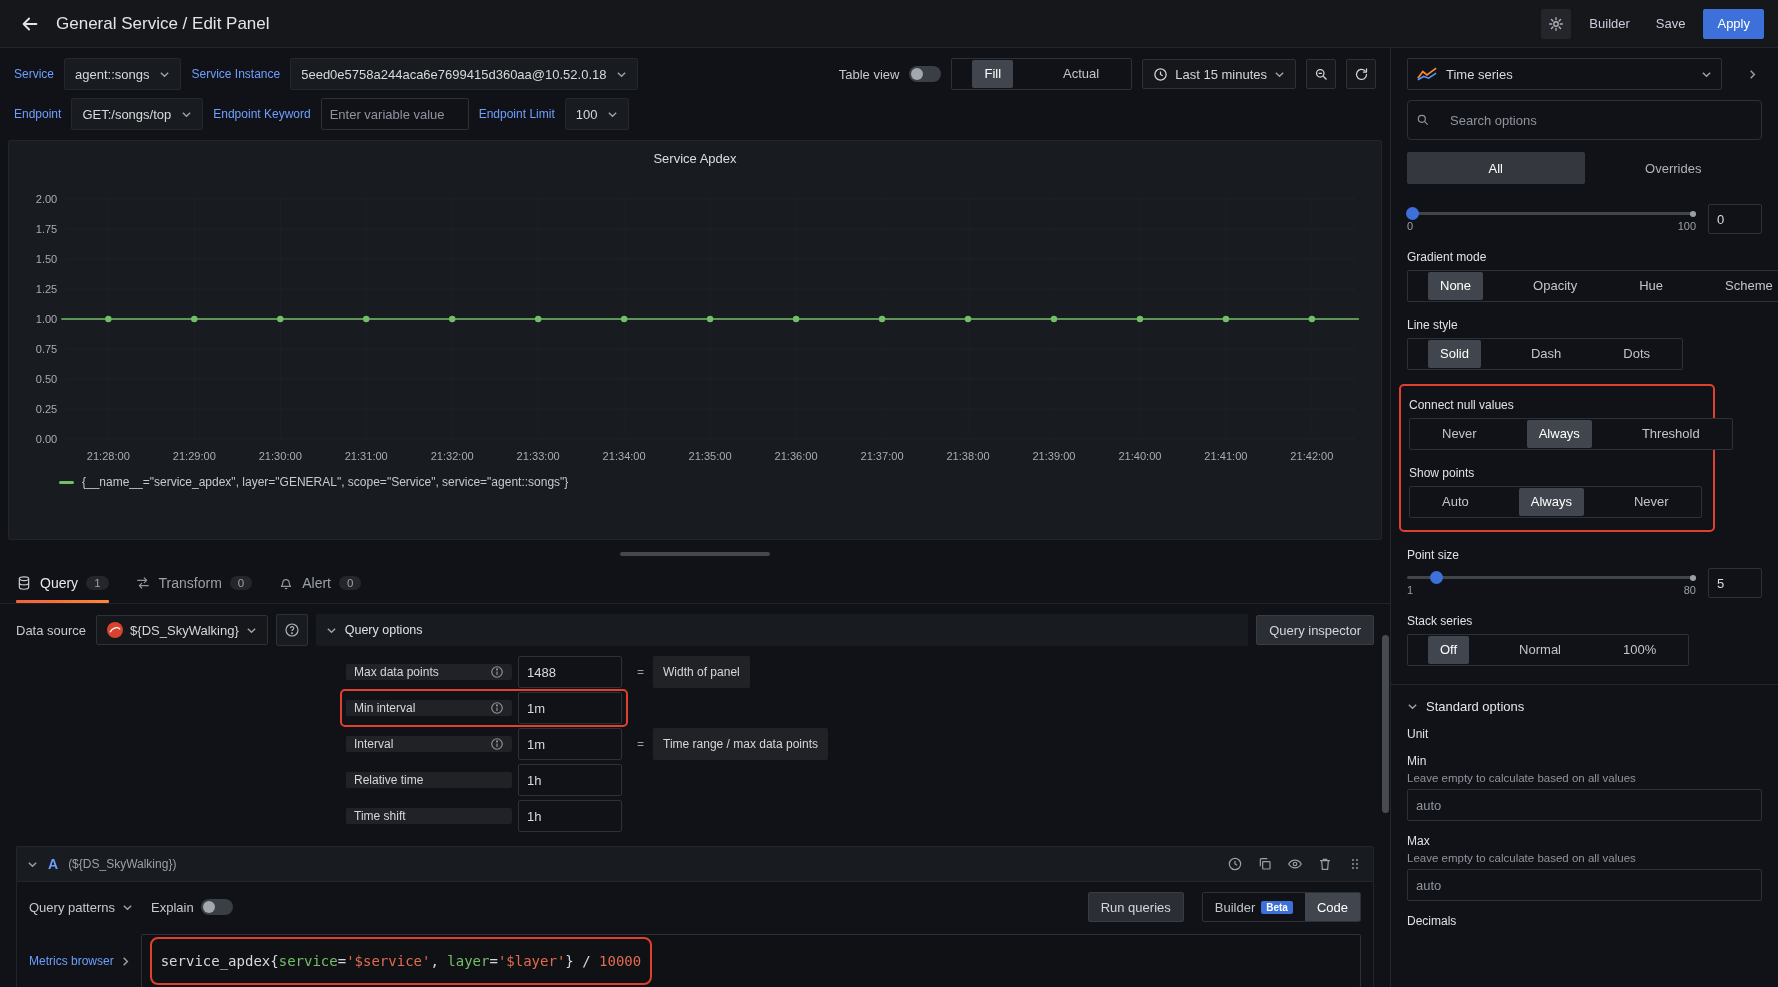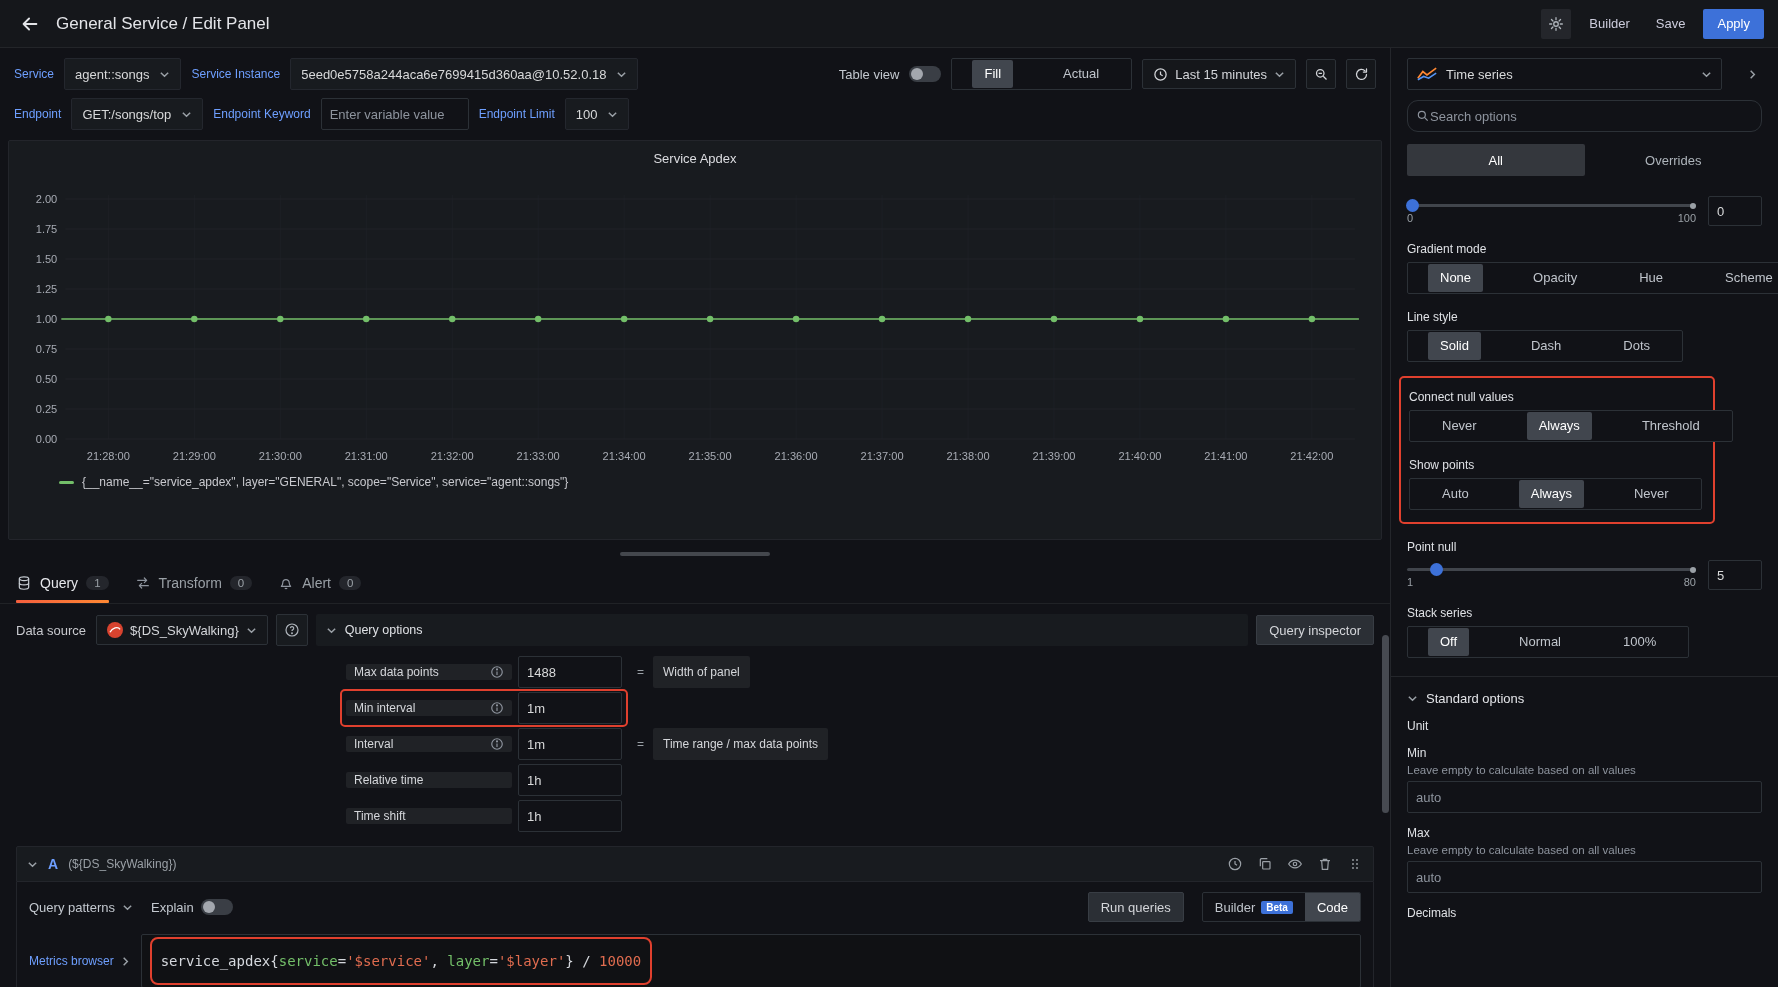--- a/index.html
+++ b/index.html
@@ -97,21 +97,21 @@
   .code-editor { flex:1; min-height:38px; background:#101114; border:1px solid #2c3137; border-radius:2px; display:flex; align-items:center; padding:2px 8px; }
   .expr-box { display:inline-flex; align-items:center; border:2px solid #e0402e; border-radius:8px; padding:14px 9px; font-family:"DejaVu Sans Mono", monospace; font-size:14px; white-space:pre; }
   .tk-plain { color:#d5d8dd; } .tk-label { color:#73bf69; } .tk-string { color:#e06c4f; } .tk-number { color:#e06c4f; }
   .options-row { margin-top:12px; display:flex; align-items:center; gap:8px; color:#e0e2e6; font-size:12.5px; font-weight:600; cursor:pointer; }
   .main-scrollbar { position:absolute; right:1px; top:587px; width:7px; height:178px; background:#5a5e66; border-radius:4px; opacity:.75; }
 
   
   .viz-row { display:flex; align-items:center; gap:20px; }
   .viz-picker { flex:1; height:32px; border:1px solid #2c3137; border-radius:2px; display:flex; align-items:center; gap:9px; padding:0 9px; color:#d8d9da; }
   .pane-collapse { width:20px; height:32px; display:flex; align-items:center; justify-content:center; color:#9aa0a6; }
-  .search-box { margin-top:10px; height:32px; border:1px solid #2c3137; border-radius:11px; display:flex; align-items:center; gap:0; padding:0 8px; }
+  .search-box { margin-top:10px; height:40px; border:1px solid #2c3137; border-radius:4px; display:flex; align-items:center; gap:20px; padding:0 8px; }
   .search-box input { border:none; background:transparent; flex:1; height:100%; padding:0; }
   .search-icon { width:14px; height:14px; color:#8e949e; flex:none; }
   .side-tabs { margin-top:12px; display:grid; grid-template-columns:1fr 1fr; height:32px; }
   .side-tab { display:flex; align-items:center; justify-content:center; color:#aeb4bb; font-size:13px; border-radius:2px; cursor:pointer; }
   .side-tab.active { background:#34373d; color:#fff; font-weight:500; }
   .slider-row { display:flex; align-items:center; gap:12px; margin-top:20px; }
   .slider { flex:1; position:relative; height:30px; }
   .slider .track { position:absolute; left:0; right:0; top:8px; height:3px; background:#41454c; border-radius:2px; }
   .slider .knob { position:absolute; top:3px; width:13px; height:13px; border-radius:50%; background:#3d71d9; }
   .slider .endcap { position:absolute; right:0; top:7px; width:6px; height:6px; border-radius:50%; background:#9aa0a6; }
@@ -573,21 +573,21 @@
             <div class="radio-opt">Threshold</div>
           </div>
         <div class="opt-label">Show points</div>
         <div class="radio-group">
             <div class="radio-opt">Auto</div>
             <div class="radio-opt selected">Always</div>
             <div class="radio-opt">Never</div>
           </div>
       </div>
 
-      <div class="opt-label">Point null</div>
+      <div class="opt-label">Point size</div>
       <div class="slider-row" style="margin-top:2px">
         <div class="slider">
           <div class="track"></div>
           <div class="knob" style="left:calc(10% - 6px)"></div>
           <div class="endcap"></div>
           <span class="smin">1</span>
           <span class="smax">80</span>
         </div>
         <input class="slider-value" value="5" style="">
       </div>

